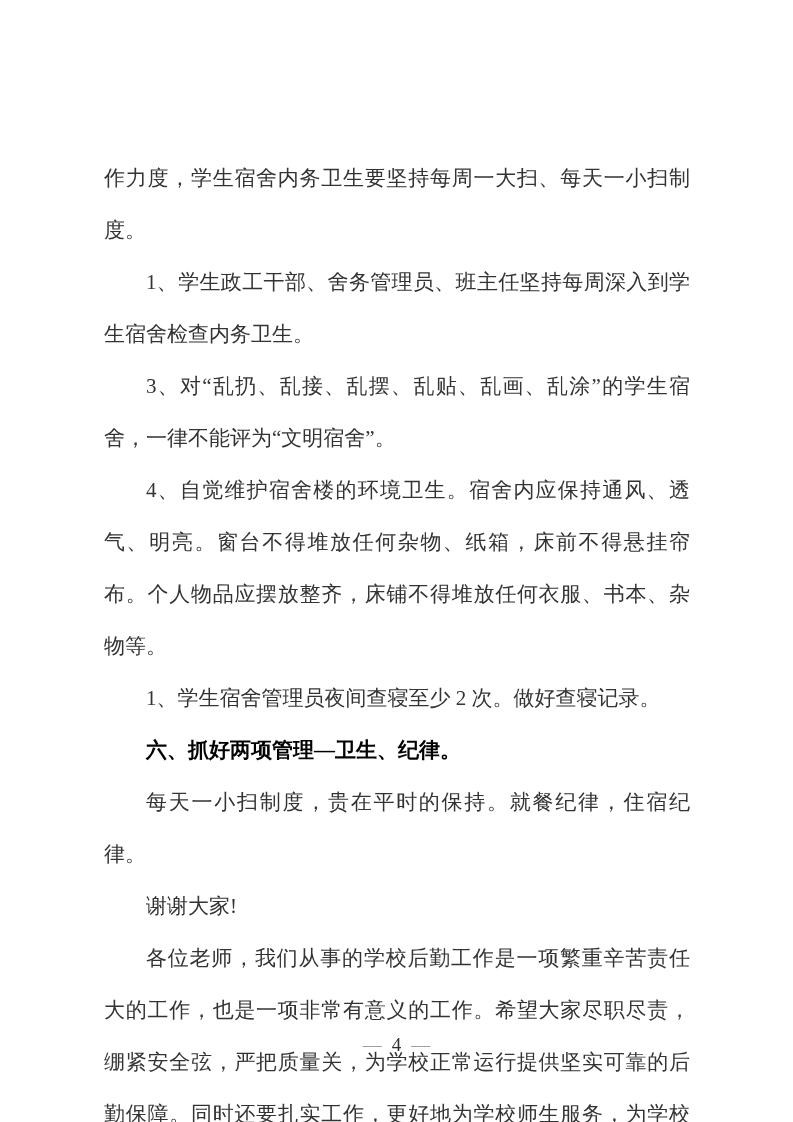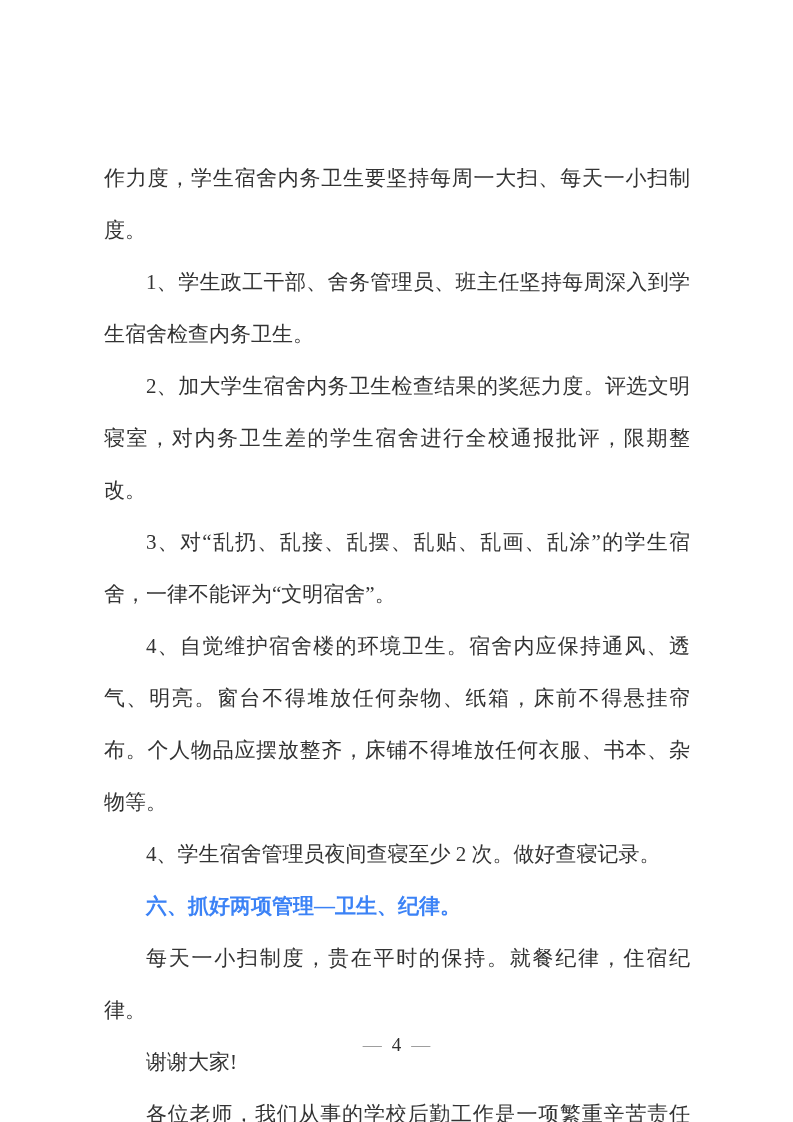--- a/index.html
+++ b/index.html
@@ -27,21 +27,21 @@
   }
   .content p {
     margin: 0;
     padding: 0;
   }
   .content p.indent {
     text-indent: 2em;
   }
   .content p.bold {
     font-weight: bold;
-    color: #3b82f6;
+    color: #000000;
   }
   .footer {
     position: absolute;
     left: 0;
     right: 0;
     top: 1031px;
     text-align: center;
     font-size: 19px;
     line-height: 28px;
     color: #2e2e2e;
@@ -55,24 +55,23 @@
     color: #2e2e2e;
   }
 </style>
 </head>
 <body>
 
 <div class="page">
   <div class="content">
     <p class="no-indent">作力度，学生宿舍内务卫生要坚持每周一大扫、每天一小扫制度。</p>
     <p class="indent">1、学生政工干部、舍务管理员、班主任坚持每周深入到学生宿舍检查内务卫生。</p>
-    <p class="indent">2、加大学生宿舍内务卫生检查结果的奖惩力度。评选文明寝室，对内务卫生差的学生宿舍进行全校通报批评，限期整改。</p>
     <p class="indent">3、对“乱扔、乱接、乱摆、乱贴、乱画、乱涂”的学生宿舍，一律不能评为“文明宿舍”。</p>
     <p class="indent">4、自觉维护宿舍楼的环境卫生。宿舍内应保持通风、透气、明亮。窗台不得堆放任何杂物、纸箱，床前不得悬挂帘布。个人物品应摆放整齐，床铺不得堆放任何衣服、书本、杂物等。</p>
-    <p class="indent">4、学生宿舍管理员夜间查寝至少 2 次。做好查寝记录。</p>
+    <p class="indent">1、学生宿舍管理员夜间查寝至少 2 次。做好查寝记录。</p>
     <p class="indent bold">六、抓好两项管理—卫生、纪律。</p>
     <p class="indent">每天一小扫制度，贵在平时的保持。就餐纪律，住宿纪律。</p>
     <p class="indent">谢谢大家!</p>
     <p class="indent">各位老师，我们从事的学校后勤工作是一项繁重辛苦责任大的工作，也是一项非常有意义的工作。希望大家尽职尽责，绷紧安全弦，严把质量关，为学校正常运行提供坚实可靠的后勤保障。同时还要扎实工作，更好地为学校师生服务，为学校的发展作出新的贡献。</p>
   </div>
 
   <div class="footer">
     <span class="dash">—</span><span class="num">4</span><span class="dash">—</span>
   </div>
 </div>

